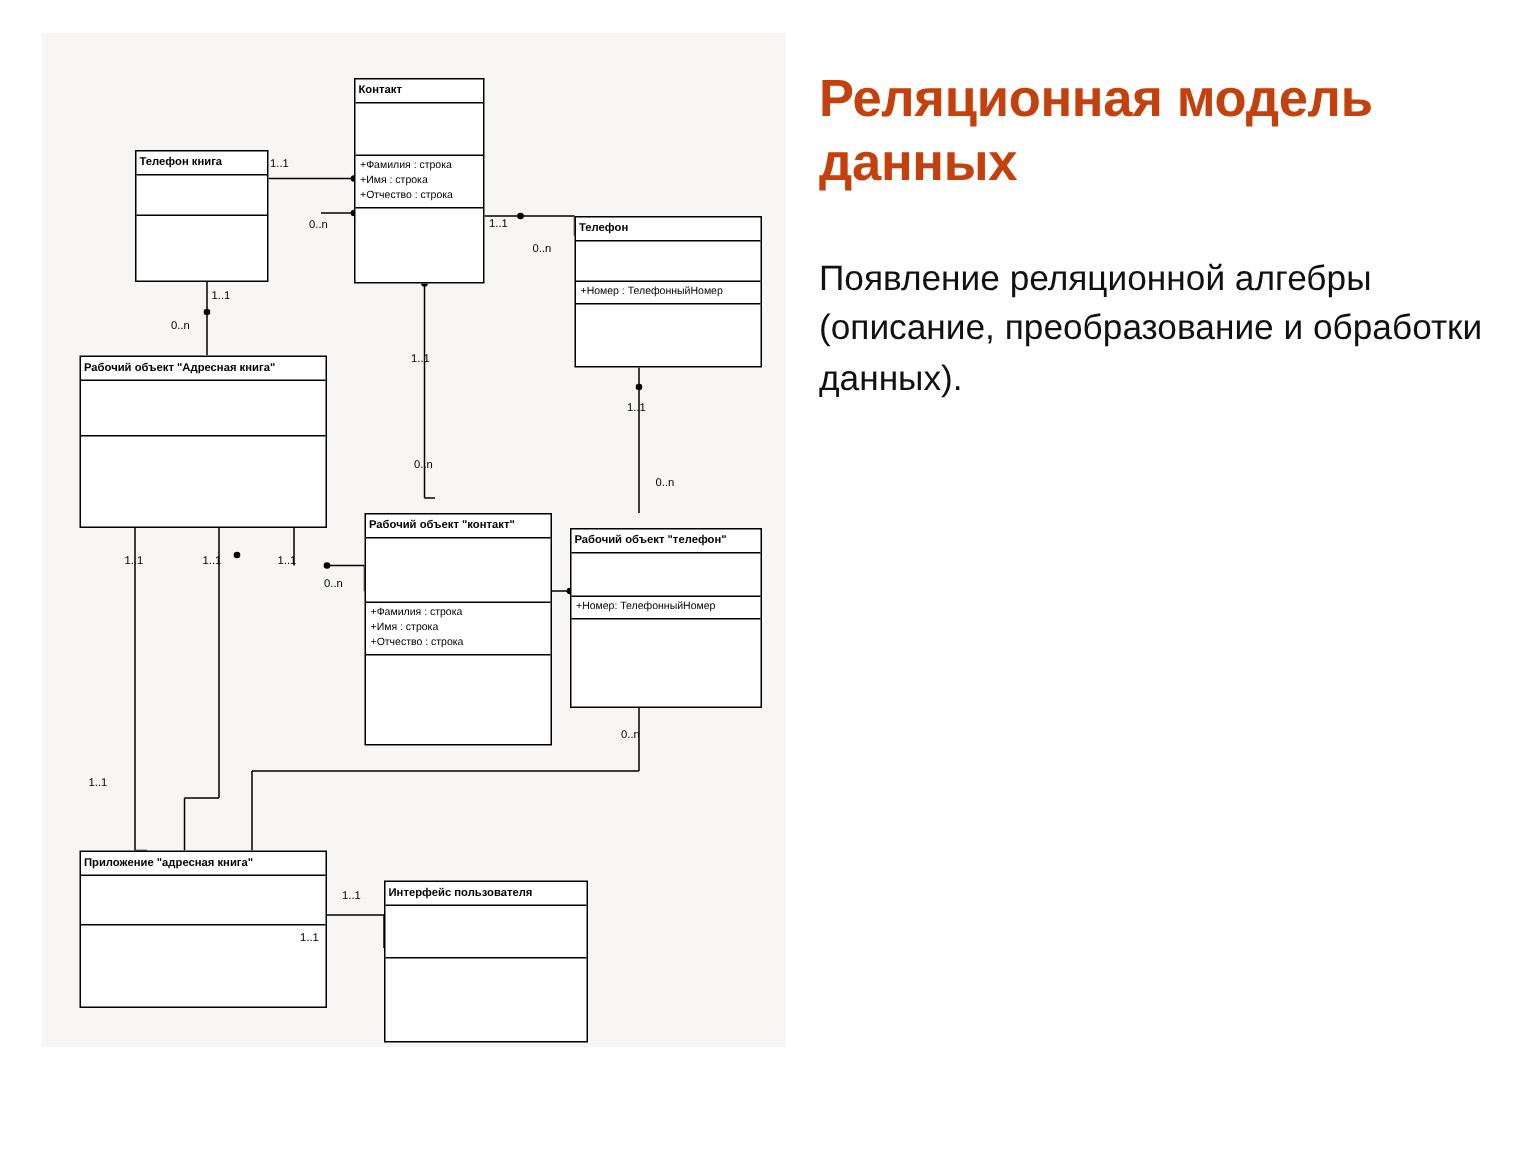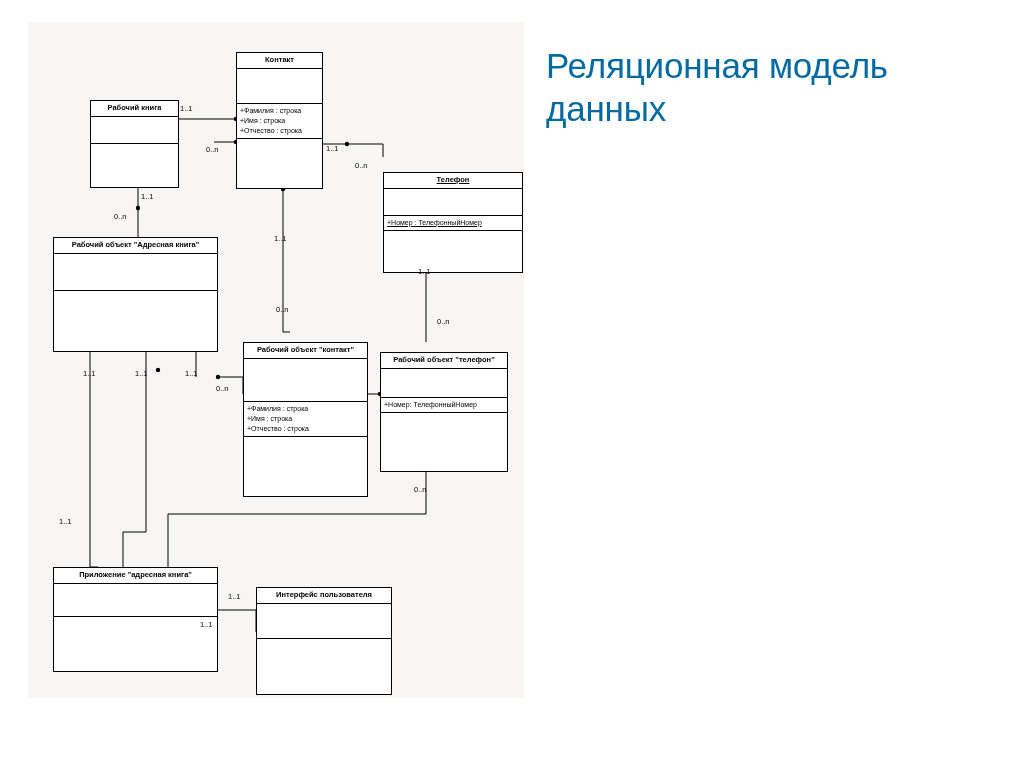--- a/index.html
+++ b/index.html
@@ -38,21 +38,20 @@
   
   .uml-box {
     position: absolute;
     border: 1px solid #000000;
     background: #ffffff;
     box-sizing: border-box;
   }
   .uml-title {
     font-size: 7.5px;
     font-weight: bold;
-    text-align: center;
     color: #000;
     padding: 3px 2px;
     box-sizing: border-box;
     line-height: 1.15;
     white-space: nowrap;
     overflow: hidden;
   }
   .uml-sep {
     border-top: 1px solid #000000;
   }
@@ -76,22 +75,22 @@
 
   
   .content {
     position: absolute;
     left: 546px;
     top: 44px;
     width: 452px;
   }
   .headline {
     font-size: 35px;
-    font-weight: normal;
-    color: #0369a1;
+    font-weight: bold;
+    color: #c2410c;
     line-height: 1.24;
     margin: 0 0 38px 0;
     letter-spacing: -0.2px;
   }
   .para {
     font-size: 23.5px;
     color: #111111;
     line-height: 1.42;
     margin: 0 0 14px 0;
   }
@@ -150,42 +149,42 @@
         <circle cx="319" cy="122" r="2.2"></circle>
         <circle cx="255" cy="167" r="2.2"></circle>
         <circle cx="398" cy="236" r="2.2"></circle>
         <circle cx="130" cy="348" r="2.2"></circle>
         <circle cx="190" cy="355" r="2.2"></circle>
         <circle cx="352" cy="372" r="2.2"></circle>
       </g>
     </svg>
 
     <div class="uml-box" style="left:62px; top:78px; width:89px; height:88px;">
-      <div class="uml-title">Рабочий книга</div>
+      <div class="uml-title">Телефон книга</div>
       <div class="uml-sep"></div>
       <div style="height:26px;"></div>
       <div class="uml-sep"></div>
       <div style="height:26px;"></div>
     </div>
 
     <div class="uml-box" style="left:208px; top:30px; width:87px; height:137px;">
       <div class="uml-title">Контакт</div>
       <div class="uml-sep"></div>
       <div style="height:34px;"></div>
       <div class="uml-sep"></div>
       <div class="uml-attrs">
         <div class="uml-attr">+Фамилия : строка</div>
         <div class="uml-attr">+Имя : строка</div>
         <div class="uml-attr">+Отчество : строка</div>
       </div>
       <div class="uml-sep"></div>
       <div style="height:18px;"></div>
     </div>
 
-    <div class="uml-box" style="left:355px; top:150px; width:140px; height:101px;text-decoration:underline;">
+    <div class="uml-box" style="left:355px; top:122px; width:125px; height:101px;">
       <div class="uml-title">Телефон</div>
       <div class="uml-sep"></div>
       <div style="height:26px;"></div>
       <div class="uml-sep"></div>
       <div class="uml-attrs">
         <div class="uml-attr">+Номер : ТелефонныйНомер</div>
       </div>
       <div class="uml-sep"></div>
       <div style="height:18px;"></div>
     </div>
@@ -255,15 +254,16 @@
     <div class="mult" style="left:157px; top:347px;">1..1</div>
     <div class="mult" style="left:188px; top:362px;">0..n</div>
     <div class="mult" style="left:386px; top:463px;">0..n</div>
     <div class="mult" style="left:31px; top:495px;">1..1</div>
     <div class="mult" style="left:200px; top:570px;">1..1</div>
     <div class="mult" style="left:172px; top:598px;">1..1</div>
   </div>
 
   <div class="content">
     <h1 class="headline">Реляционная модель данных</h1>
+    <p class="para">Появление реляционной алгебры (описание, преобразование и обработки данных).</p>
   </div>
 
 </div>
 
 </body></html>

